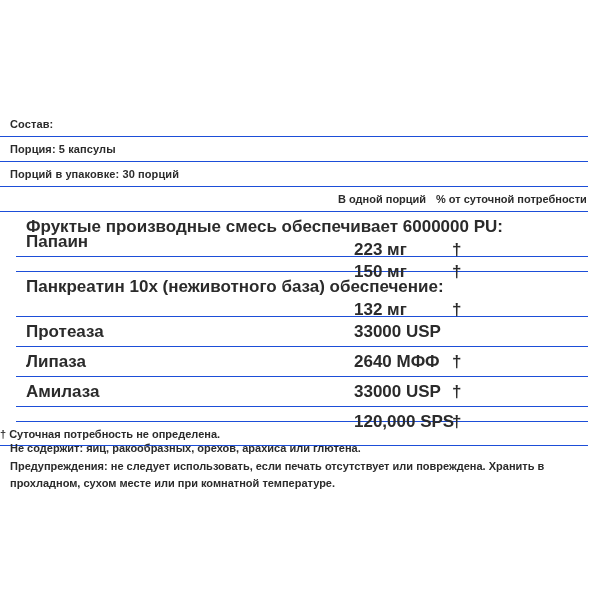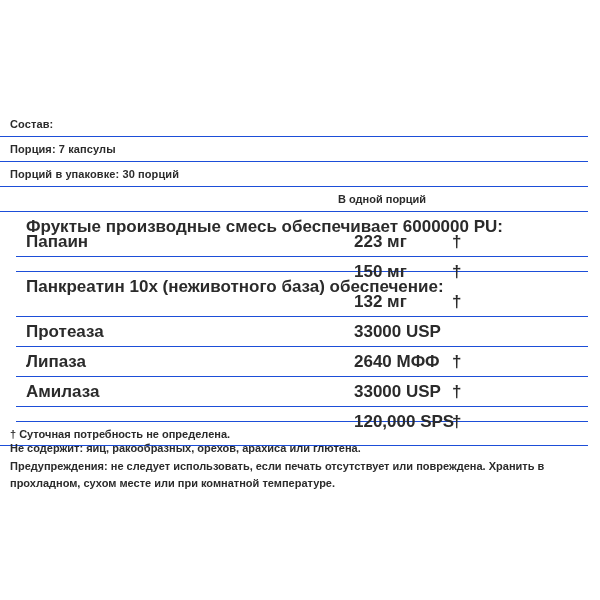--- a/index.html
+++ b/index.html
@@ -89,27 +89,26 @@
     line-height: 15px;
   }
   .nut-dv {
     position: absolute;
     left: 436px;
     white-space: nowrap;
     line-height: 15px;
   }
 
   
-  .v-off-1 { top: 22px; }   
+  .v-off-1 { top: 30px; }   
   .v-off-0 { top: 7px; }    
 
   .footnote-row {
     height: 24px;
     line-height: 24px;
-    padding-left: 10px;
     font-size: 11px;
     font-weight: bold;
   }
 
   
   .note {
     position: absolute;
     left: 10px;
     font-size: 11px;
     font-weight: bold;
@@ -124,29 +123,30 @@
 
 <div class="page">
 
   <div class="facts">
 
     <div class="row meta-row">
       <span>Состав:</span>
     </div>
 
     <div class="row meta-row">
-      <span>Порция: 7 капсулы</span>
+      <span>Порция: 5 капсулы</span>
     </div>
 
     <div class="row meta-row">
       <span>Порций в упаковке: 30 порций</span>
     </div>
 
     <div class="row head-row">
       <span class="col-amount">В одной порций</span>
+      <span class="col-dv">% от суточной потребности</span>
     </div>
 
     <div class="row nut-row">
       <div class="nut-name">
         <span class="ln">Фруктые производные смесь обеспечивает 6000000 PU:</span>
         <span class="ln">Папаин</span>
       </div>
       <span class="nut-amount v-off-1">223 мг</span>
       <span class="nut-dv v-off-1">†</span>
     </div>

